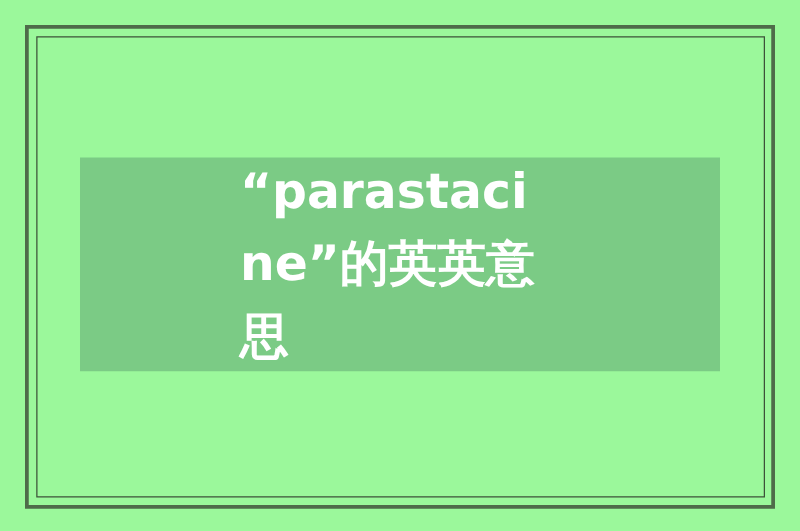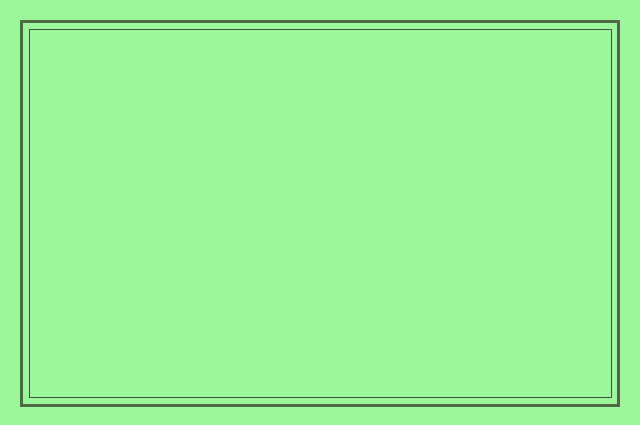--- a/index.html
+++ b/index.html
@@ -73,14 +73,17 @@
   }
 </style>
 </head>
 <body>
 
 <div class="card">
 
   <div class="frame-outer"></div>
   <div class="frame-inner"></div>
 
+  <div class="banner">
+    <div class="banner-text">“parastacine”的英英意思</div>
+  </div>
 
 </div>
 
 </body></html>

